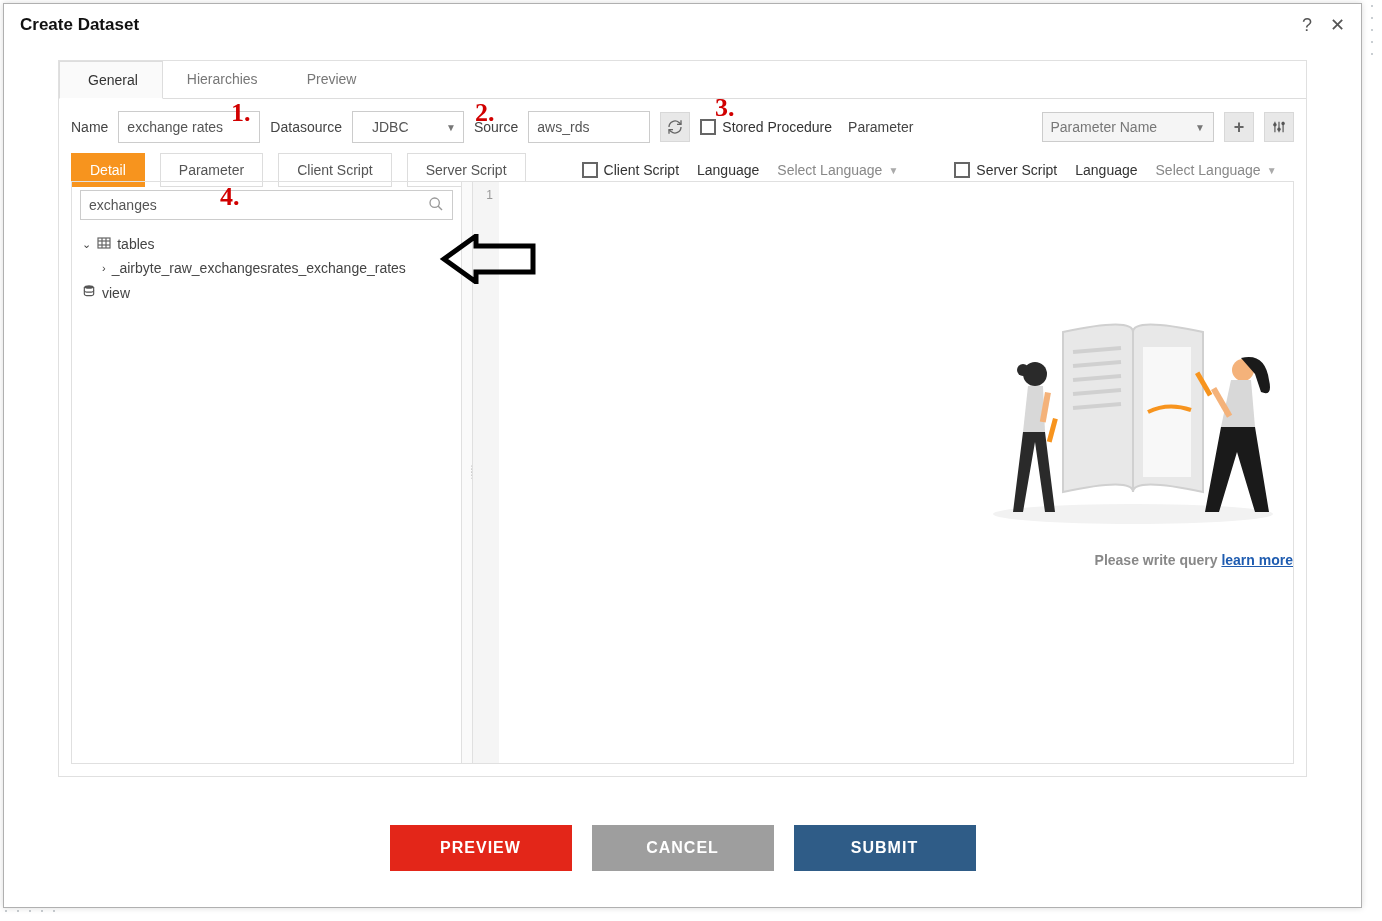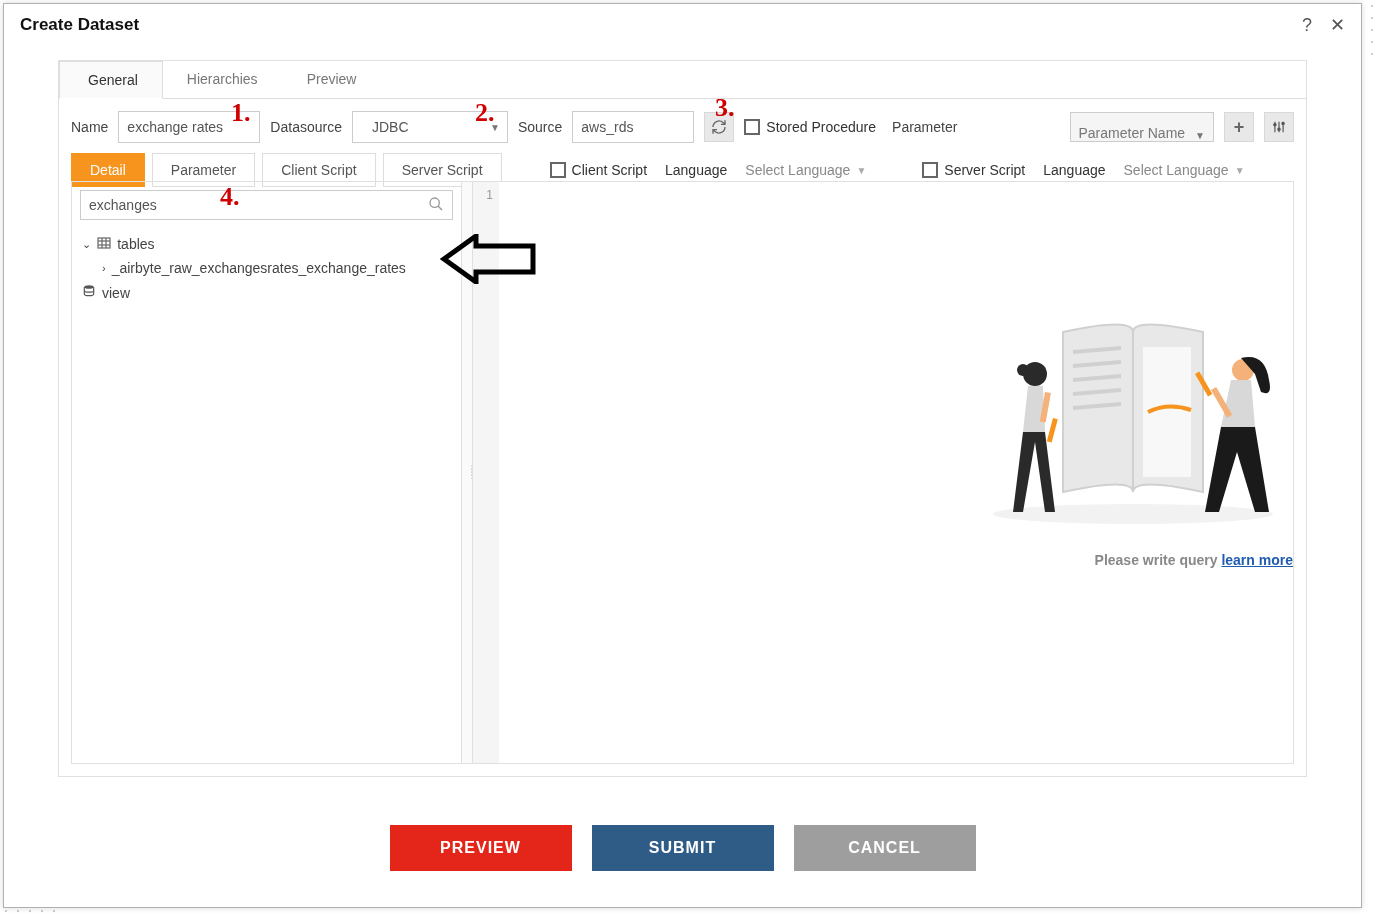--- a/index.html
+++ b/index.html
@@ -70,47 +70,48 @@
   .label { color: #444; }
   .text-input {
     height: 32px;
     border: 1px solid #CCC;
     padding: 0 8px;
     font-size: 14px;
     color: #555;
     background: #fff;
   }
   .w-name { width: 142px; }
-  .w-ds { width: 156px; padding-left: 19px; }
+  .w-ds { width: 112px; padding-left: 19px; }
   .w-src { width: 122px; }
   .select-wrap { position: relative; display: inline-block; }
   .select-wrap .caret {
     position: absolute; right: 8px; top: 50%; transform: translateY(-50%);
     font-size: 10px; color: #777; pointer-events: none;
   }
   .icon-btn {
     width: 30px; height: 30px;
     display: inline-flex; align-items: center; justify-content: center;
     background: #E8E8E8; color: #666; cursor: pointer;
     border: 1px solid #D8D8D8;
   }
   .checkbox {
     width: 16px; height: 16px; border: 2px solid #666; display: inline-block;
     margin-right: 6px; flex-shrink: 0;
   }
   .param-select {
-    display: flex; align-items: flex-end;
+    display: flex; align-items: center;
     border: 1px solid #CCC; background: #F5F5F5;
     height: 30px; padding: 0 8px; color: #777;
     cursor: pointer;
+    gap: 28px;
   }
   .param-select .caret { margin-left: 10px; font-size: 10px; }
   .sub-tab-row {
     display: flex; align-items: center;
-    gap: 8px;
+    gap: 16px;
     padding: 0 12px;
   }
   .sub-tab {
     padding: 8px 18px;
     border: 1px solid #DDD;
     color: #555;
     cursor: pointer;
     background: #fff;
   }
   .sub-tab.active {
@@ -369,22 +370,22 @@
               <span>Please write query </span><a href="#">learn more</a>
             </div>
           </div>
         </div>
       </div>
     </div>
   </div>
 
   <div class="footer">
     <button class="btn btn-preview">PREVIEW</button>
+    <button class="btn btn-cancel">CANCEL</button>
     <button class="btn btn-submit">SUBMIT</button>
-    <button class="btn btn-cancel">CANCEL</button>
   </div>
 
   <div class="annot" style="left:227px; top:94px;">1.</div>
   <div class="annot" style="left:471px; top:94px;">2.</div>
   <div class="annot" style="left:711px; top:89px;">3.</div>
   <div class="annot" style="left:216px; top:178px;">4.</div>
   <svg class="arrow-svg" style="left:434px; top:230px;" width="100" height="50">
     <path d="M 95 12 L 38 12 L 38 2 L 6 25 L 38 48 L 38 38 L 95 38 Z" fill="none" stroke="#000" stroke-width="5"></path>
   </svg>
 

